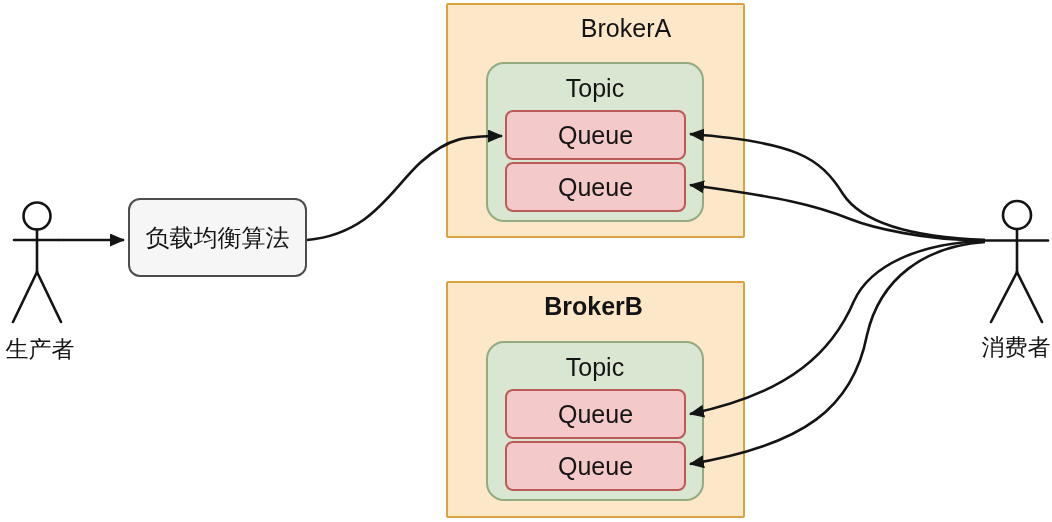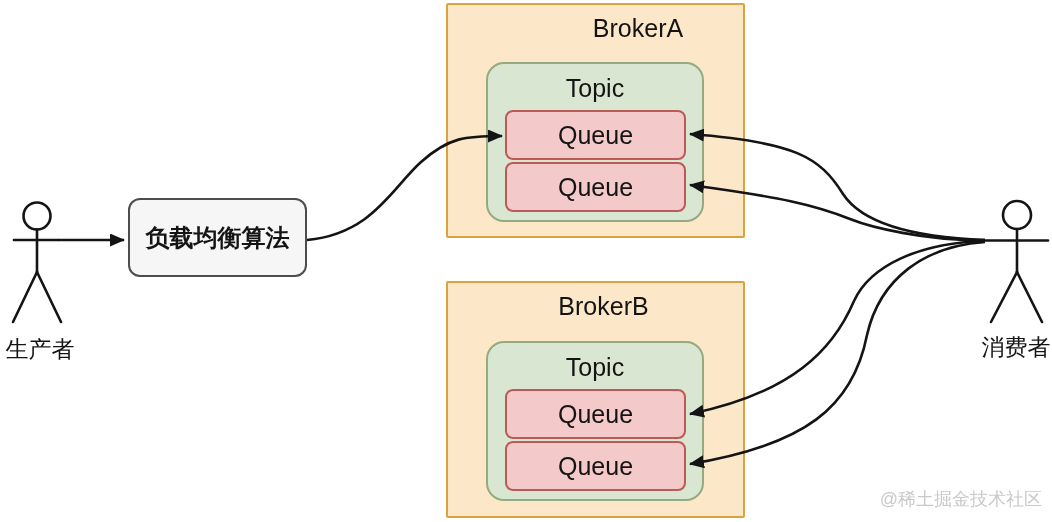--- a/index.html
+++ b/index.html
@@ -39,21 +39,21 @@
   }
   .lb-box {
     background: #f6f6f6;
     border: 2.5px solid #4d4d4d;
     border-radius: 12px;
     z-index: 3;
     display: flex;
     align-items: center;
     justify-content: center;
     font-size: 24px;
-    font-weight: 700;
+    font-weight: 400;
   }
   .box-title {
     text-align: center;
     font-size: 25px;
     z-index: 4;
     line-height: 1.1;
   }
   .person-label {
     text-align: center;
     font-size: 23px;
@@ -73,49 +73,48 @@
     z-index: 5;
     pointer-events: none;
   }
 </style>
 </head>
 <body>
 
 <div class="canvas">
 
   <div class="abs broker-box" style="left:446px; top:3px; width:299px; height:235px;"></div>
-  <div class="abs box-title" style="left:446px; top:15px; width:360px;margin-left:12px;">BrokerA</div>
+  <div class="abs box-title" style="left:446px; top:15px; width:360px;">BrokerA</div>
   <div class="abs topic-box" style="left:486px; top:62px; width:218px; height:160px;"></div>
   <div class="abs box-title" style="left:486px; top:75px; width:218px;">Topic</div>
   <div class="abs queue-box" style="left:505px; top:110px; width:181px; height:50px;">
     <span>Queue</span>
   </div>
   <div class="abs queue-box" style="left:505px; top:162px; width:181px; height:50px;">
     <span>Queue</span>
   </div>
 
   <div class="abs broker-box" style="left:446px; top:281px; width:299px; height:237px;"></div>
-  <div class="abs box-title" style="left:454px; top:293px; width:299px;">BrokerB</div>
+  <div class="abs box-title" style="left:444px; top:293px; width:299px;font-weight:bold;">BrokerB</div>
   <div class="abs topic-box" style="left:486px; top:341px; width:218px; height:160px;"></div>
   <div class="abs box-title" style="left:486px; top:354px; width:218px;">Topic</div>
   <div class="abs queue-box" style="left:505px; top:389px; width:181px; height:50px;">
     <span>Queue</span>
   </div>
   <div class="abs queue-box" style="left:505px; top:441px; width:181px; height:50px;">
     <span>Queue</span>
   </div>
 
   <div class="abs lb-box" style="left:128px; top:198px; width:179px; height:79px;">
     <span>负载均衡算法</span>
   </div>
 
   <div class="abs person-label" style="left:0px; top:334px; width:80px;">生产者</div>
   <div class="abs person-label" style="left:976px; top:332px; width:80px;">消费者</div>
 
-  <div class="abs watermark" style="left:860px; top:487px; width:182px;">@稀土掘金技术社区</div>
 
   <svg class="lines" viewBox="0 0 1052 522">
     <defs>
       <marker id="arrow" markerUnits="userSpaceOnUse" markerWidth="16" markerHeight="13" refX="14" refY="6.5" orient="auto">
         <path d="M0,0 L15,6.5 L0,13 Z" fill="#141414"></path>
       </marker>
     </defs>
 
     <g stroke="#141414" stroke-width="2.6" fill="none" stroke-linecap="round">
       <circle cx="37" cy="216" r="13.5" fill="#ffffff"></circle>

